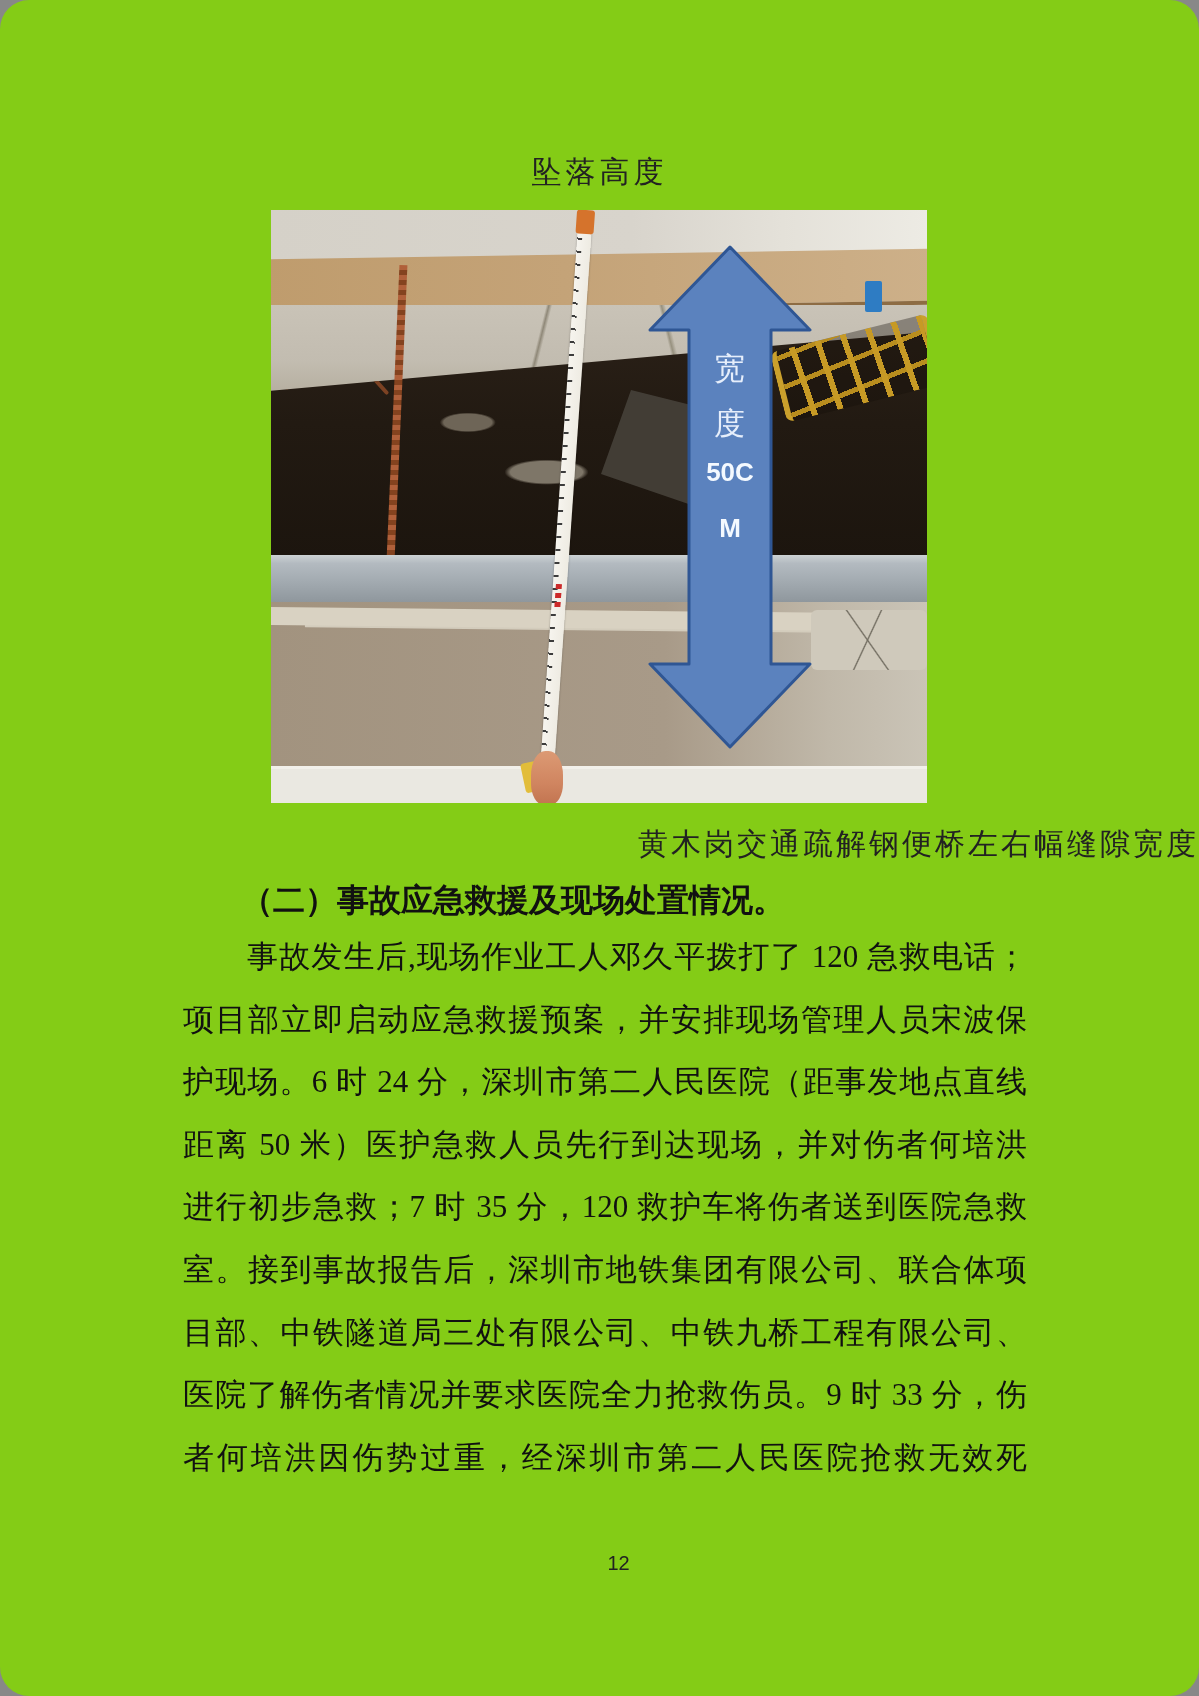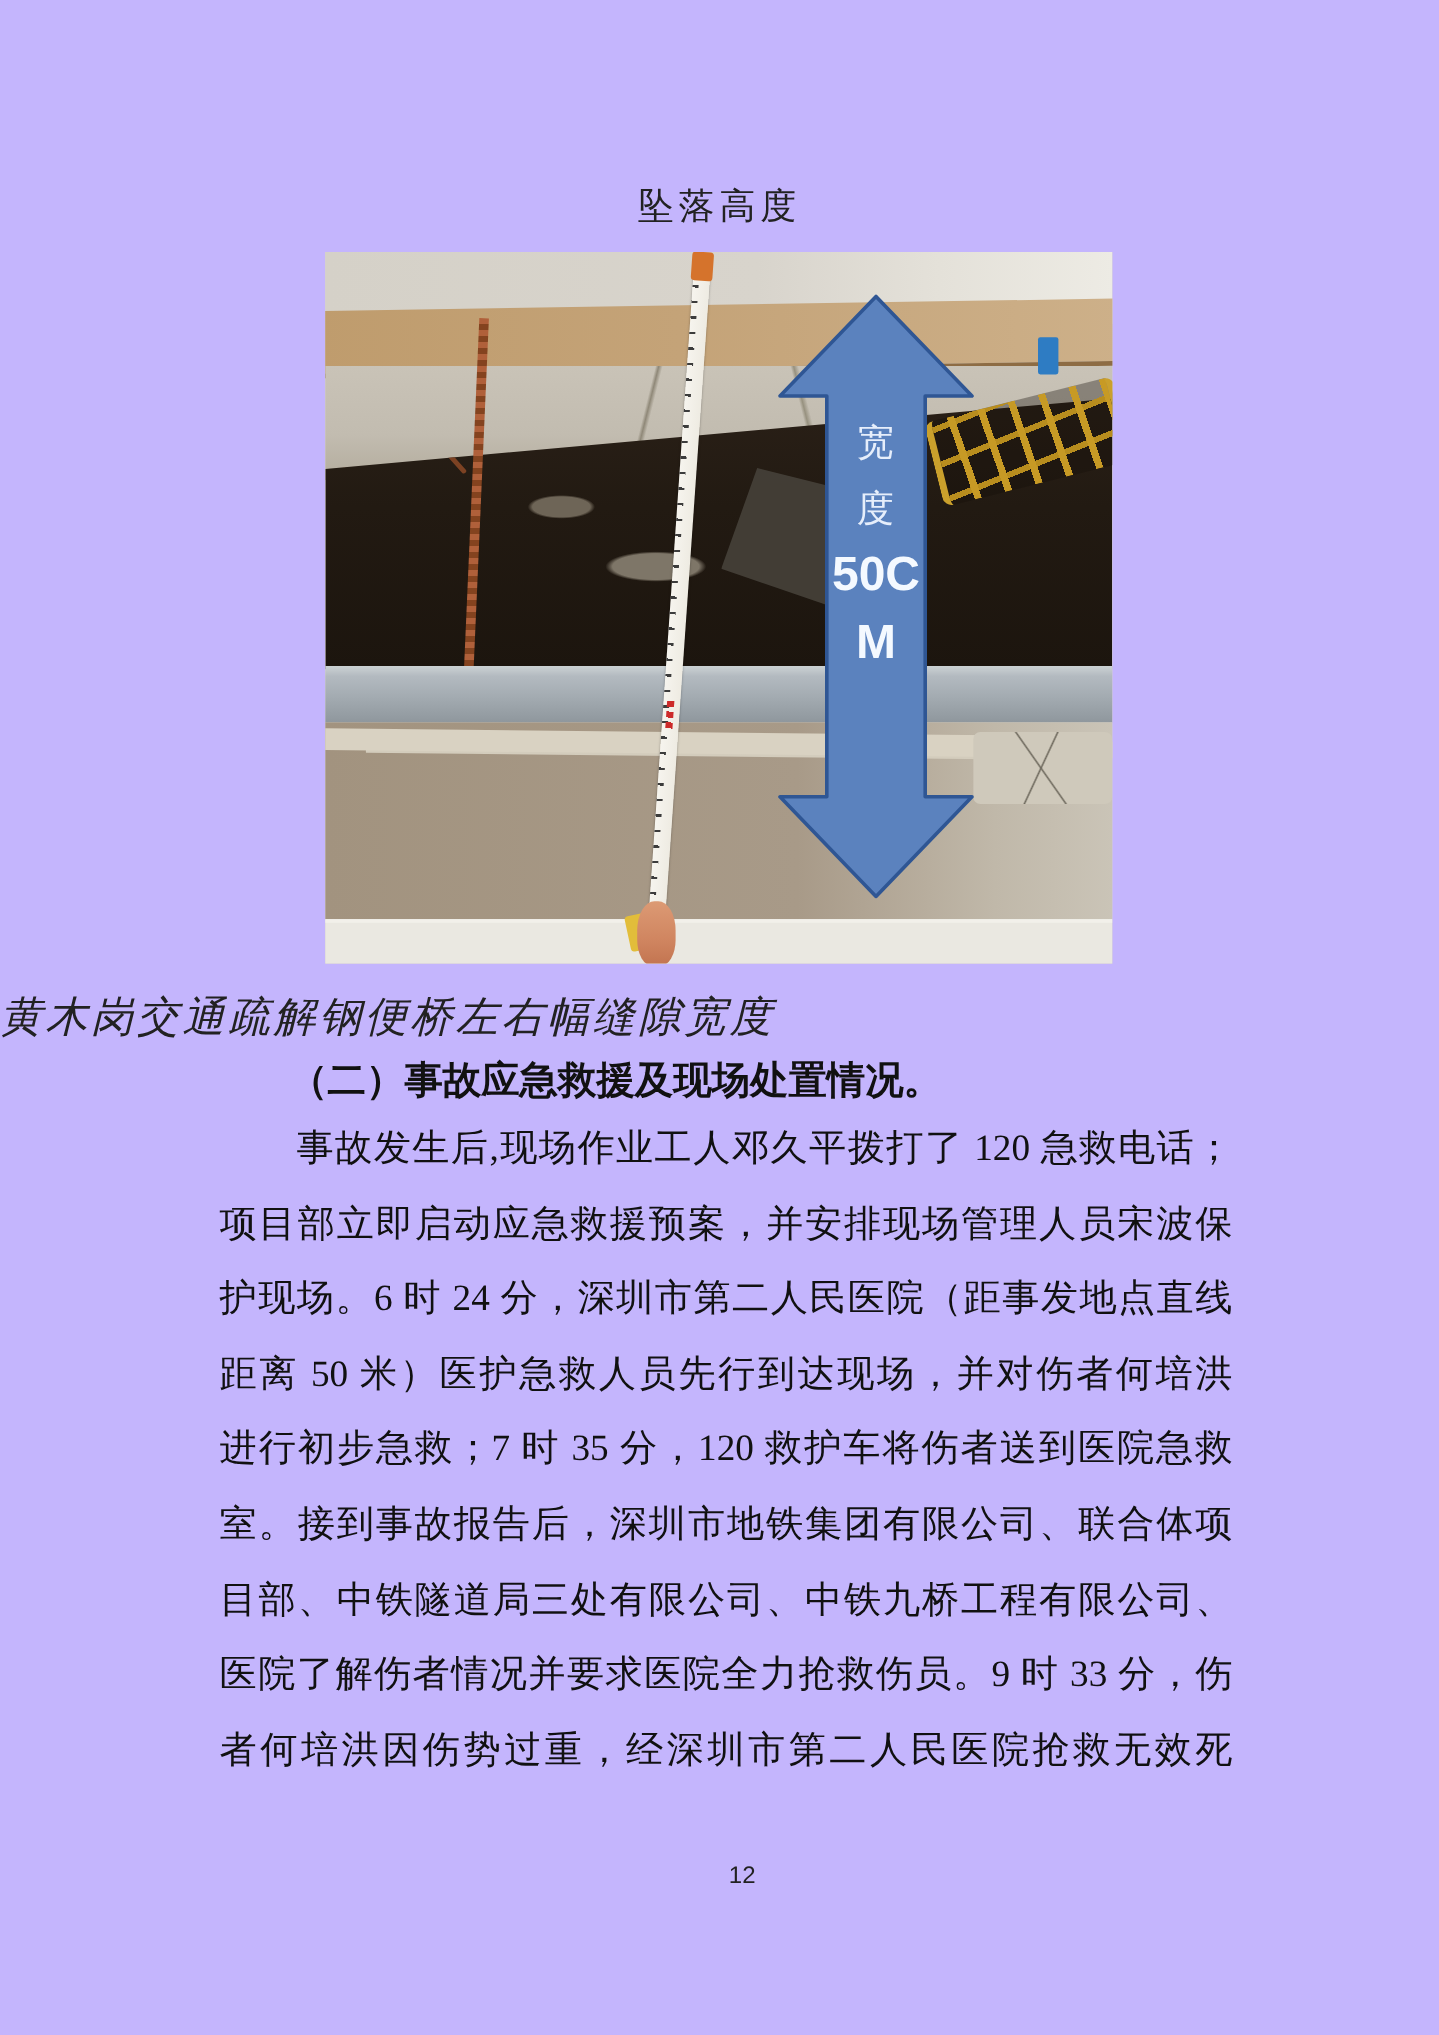--- a/index.html
+++ b/index.html
@@ -1,29 +1,29 @@
 <!DOCTYPE html>
 <html><head>
 <meta charset="utf-8">
 <style>
   html,body { margin:0; padding:0; background:#888; }
   .page {
     position:relative; width:1199px; height:1696px; margin:0 auto;
-    background:#c4b5fd; overflow:hidden;
-    font-family:"Liberation Serif","DejaVu Serif",serif; color:#1a1a1a;
+    background:#84cc16; overflow:hidden;
+    font-family:"Liberation Serif","DejaVu Serif",serif; color:#1a1a1a;border-radius:29px;
   }
 
   
   .fig-title {
     position:absolute; left:0; top:152px; width:100%;
     text-align:center; font-size:30px; letter-spacing:4px; color:#222;
   }
   .fig-caption {
     position:absolute; left:0; top:824px; width:100%;
-    text-align:left; font-size:35px; letter-spacing:3px; color:#222;font-style:italic;
+    text-align:right; font-size:30px; letter-spacing:3px; color:#222;
   }
 
   
   .photo {
     position:absolute; left:271px; top:210px; width:656px; height:593px;
     background:#d7d3cb; overflow:hidden;
   }
   .photo > div { position:absolute; }
 
   .ph-slab { left:0; top:0; width:100%; height:60px;
@@ -91,21 +91,21 @@
   .finger-chip { position:absolute; left:252px; top:552px; width:17px; height:30px;
     background:#e2bd3a; transform:rotate(-12deg); border-radius:3px; }
 
   
   .arrow-wrap { position:absolute; left:376px; top:35px; width:166px; height:504px; }
   .arrow-wrap svg { display:block; width:100%; height:100%; }
   .arrow-wrap svg polygon { stroke:#2f5694; stroke-width:3; stroke-linejoin:round; }
   .arrow-label { position:absolute; left:0; width:100%; text-align:center; color:#e6eefb; }
   .al-cjk { font-size:31px; font-weight:400; letter-spacing:1px;
     font-family:"Liberation Serif","DejaVu Serif",serif; }
-  .al-lat { font-size:40px; font-weight:700; color:#f4f9ff;
+  .al-lat { font-size:26px; font-weight:700; color:#f4f9ff;
     font-family:"Liberation Sans","DejaVu Sans",sans-serif; }
   .al-1 { top:103px; } .al-2 { top:158px; } .al-3 { top:212px; } .al-4 { top:268px; }
 
   
   .heading {
     position:absolute; left:183px; top:878px; width:844px; height:44px;
     padding-left:58px; box-sizing:border-box;
     font-size:32px; font-weight:700; line-height:44px; color:#111;
   }
   .bodytext { position:absolute; left:183px; top:926px; width:844px; }

